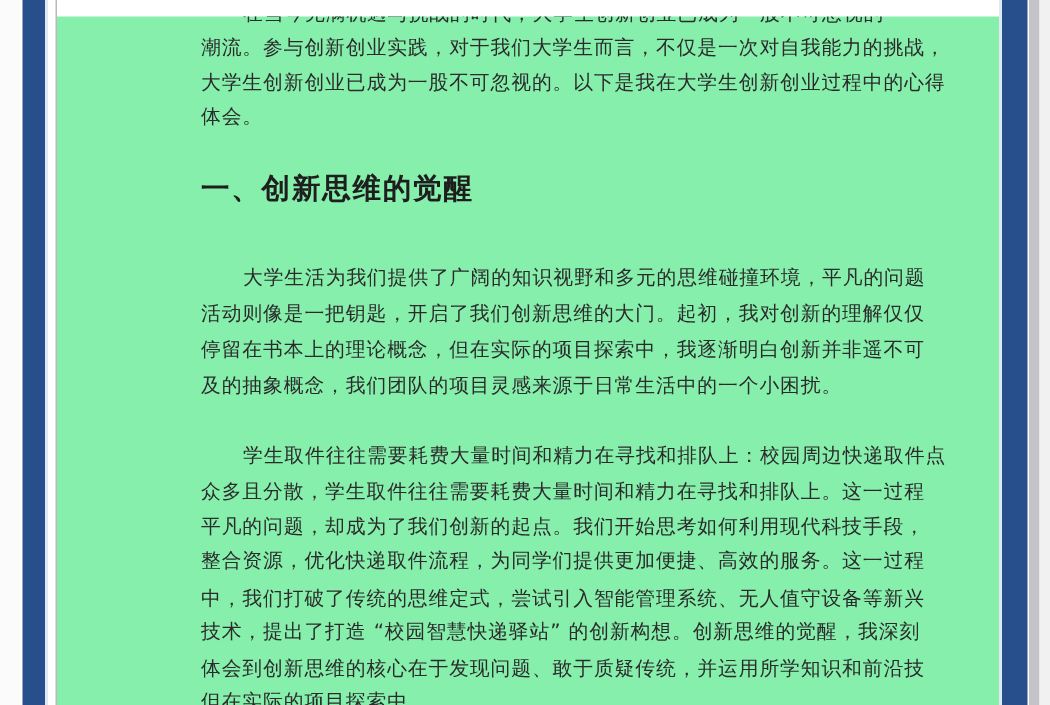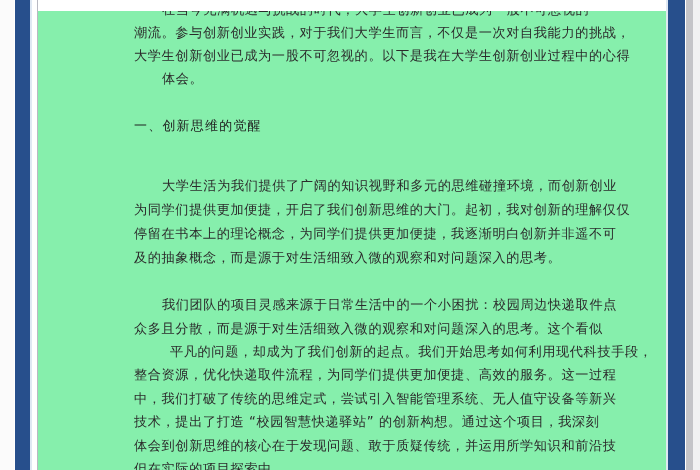--- a/index.html
+++ b/index.html
@@ -26,58 +26,58 @@
     color: #2a2a2a;
   }
   .line {
     position: absolute; left: 0; white-space: nowrap;
     font-size: 13.2px; letter-spacing: 0.6px; line-height: 16px;
     color: #2b2b2b;
   }
   .indent { left: 28px; }
   .heading {
     position: absolute; left: 0; white-space: nowrap;
-    font-size: 13px; font-weight: normal; letter-spacing: 1.2px;
+    font-size: 19px; font-weight: bold; letter-spacing: 1.2px;
     color: #1e1e1e; line-height: 20px;
   }
 </style>
 </head>
 <body>
 
 <div class="outer-left-pad"></div>
 <div class="blue-bar-left"></div>
 <div class="blue-bar-left-inner"></div>
 <div class="gray-line-left"></div>
 
 <div class="page">
   <div class="content">
 
     <div>
       <div class="line indent" style="top:-9px;">在当今充满机遇与挑战的时代，大学生创新创业已成为一股不可忽视的</div>
       <div class="line" style="top:14px;">潮流。参与创新创业实践，对于我们大学生而言，不仅是一次对自我能力的挑战，</div>
       <div class="line" style="top:37px;">大学生创新创业已成为一股不可忽视的。以下是我在大学生创新创业过程中的心得</div>
-      <div class="line" style="top:60px;margin-left:28px;">体会。</div>
+      <div class="line" style="top:60px;">体会。</div>
     </div>
 
     <div class="heading" style="top:105px;">一、创新思维的觉醒</div>
 
     <div>
-      <div class="line indent" style="top:167px;">大学生活为我们提供了广阔的知识视野和多元的思维碰撞环境，而创新创业</div>
-      <div class="line" style="top:191px;">为同学们提供更加便捷，开启了我们创新思维的大门。起初，我对创新的理解仅仅</div>
-      <div class="line" style="top:215px;">停留在书本上的理论概念，为同学们提供更加便捷，我逐渐明白创新并非遥不可</div>
-      <div class="line" style="top:239px;">及的抽象概念，而是源于对生活细致入微的观察和对问题深入的思考。</div>
+      <div class="line indent" style="top:167px;">大学生活为我们提供了广阔的知识视野和多元的思维碰撞环境，平凡的问题</div>
+      <div class="line" style="top:191px;">活动则像是一把钥匙，开启了我们创新思维的大门。起初，我对创新的理解仅仅</div>
+      <div class="line" style="top:215px;">停留在书本上的理论概念，但在实际的项目探索中，我逐渐明白创新并非遥不可</div>
+      <div class="line" style="top:239px;">及的抽象概念，我们团队的项目灵感来源于日常生活中的一个小困扰。</div>
     </div>
 
     <div>
-      <div class="line indent" style="top:286px;">我们团队的项目灵感来源于日常生活中的一个小困扰：校园周边快递取件点</div>
-      <div class="line" style="top:310px;">众多且分散，而是源于对生活细致入微的观察和对问题深入的思考。这个看似</div>
-      <div class="line" style="top:333px;margin-left:36px;">平凡的问题，却成为了我们创新的起点。我们开始思考如何利用现代科技手段，</div>
+      <div class="line indent" style="top:286px;">学生取件往往需要耗费大量时间和精力在寻找和排队上：校园周边快递取件点</div>
+      <div class="line" style="top:310px;">众多且分散，学生取件往往需要耗费大量时间和精力在寻找和排队上。这一过程</div>
+      <div class="line" style="top:333px;">平凡的问题，却成为了我们创新的起点。我们开始思考如何利用现代科技手段，</div>
       <div class="line" style="top:356px;">整合资源，优化快递取件流程，为同学们提供更加便捷、高效的服务。这一过程</div>
       <div class="line" style="top:380px;font-family:Liberation Serif, serif;">中，我们打破了传统的思维定式，尝试引入智能管理系统、无人值守设备等新兴</div>
-      <div class="line" style="top:403px;">技术，提出了打造 “校园智慧快递驿站” 的创新构想。通过这个项目，我深刻</div>
+      <div class="line" style="top:403px;">技术，提出了打造 “校园智慧快递驿站” 的创新构想。创新思维的觉醒，我深刻</div>
       <div class="line" style="top:427px;font-family:Liberation Serif, serif;">体会到创新思维的核心在于发现问题、敢于质疑传统，并运用所学知识和前沿技</div>
       <div class="line" style="top:450px;">但在实际的项目探索中。</div>
     </div>
 
   </div>
 </div>
 
 <div class="blue-bar-right-inner"></div>
 <div class="blue-bar-right"></div>
 <div class="shadow-right"></div>

